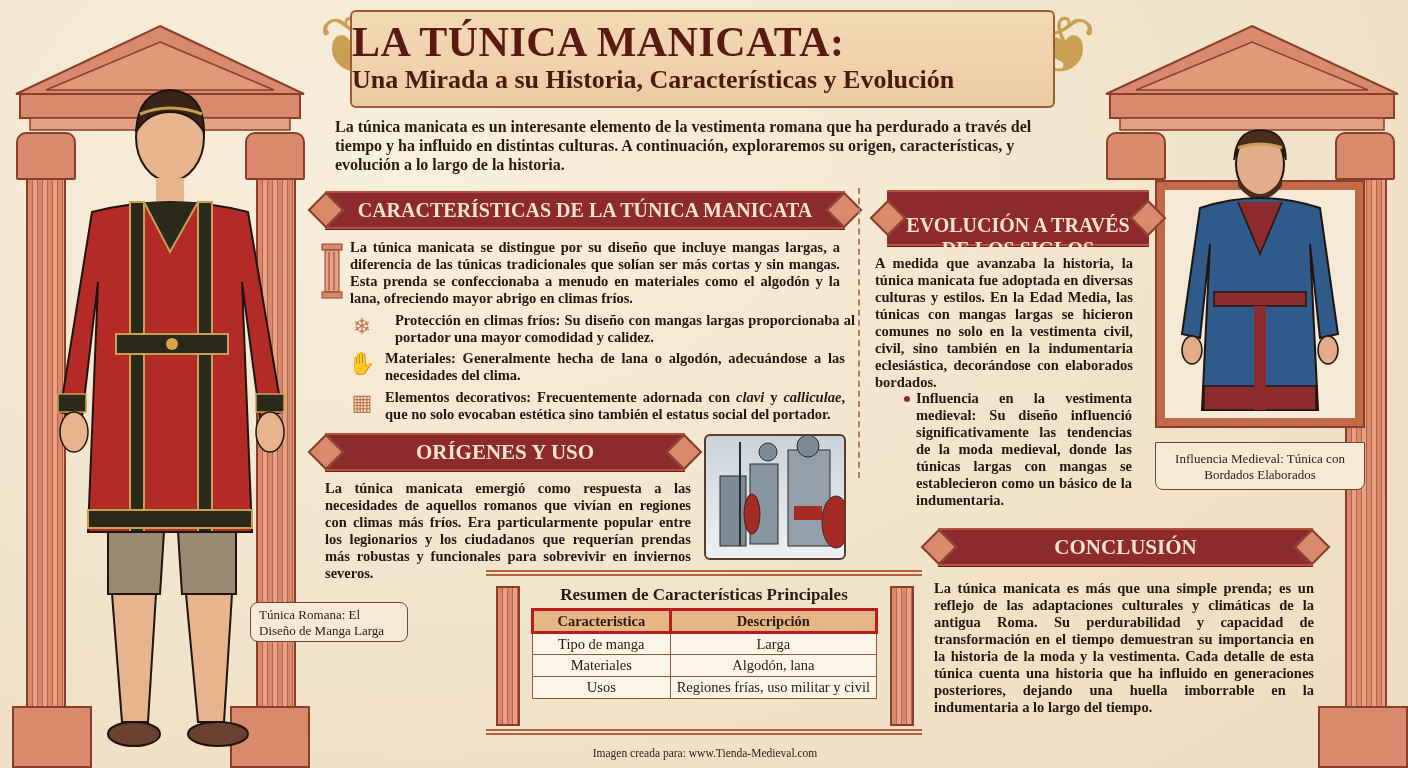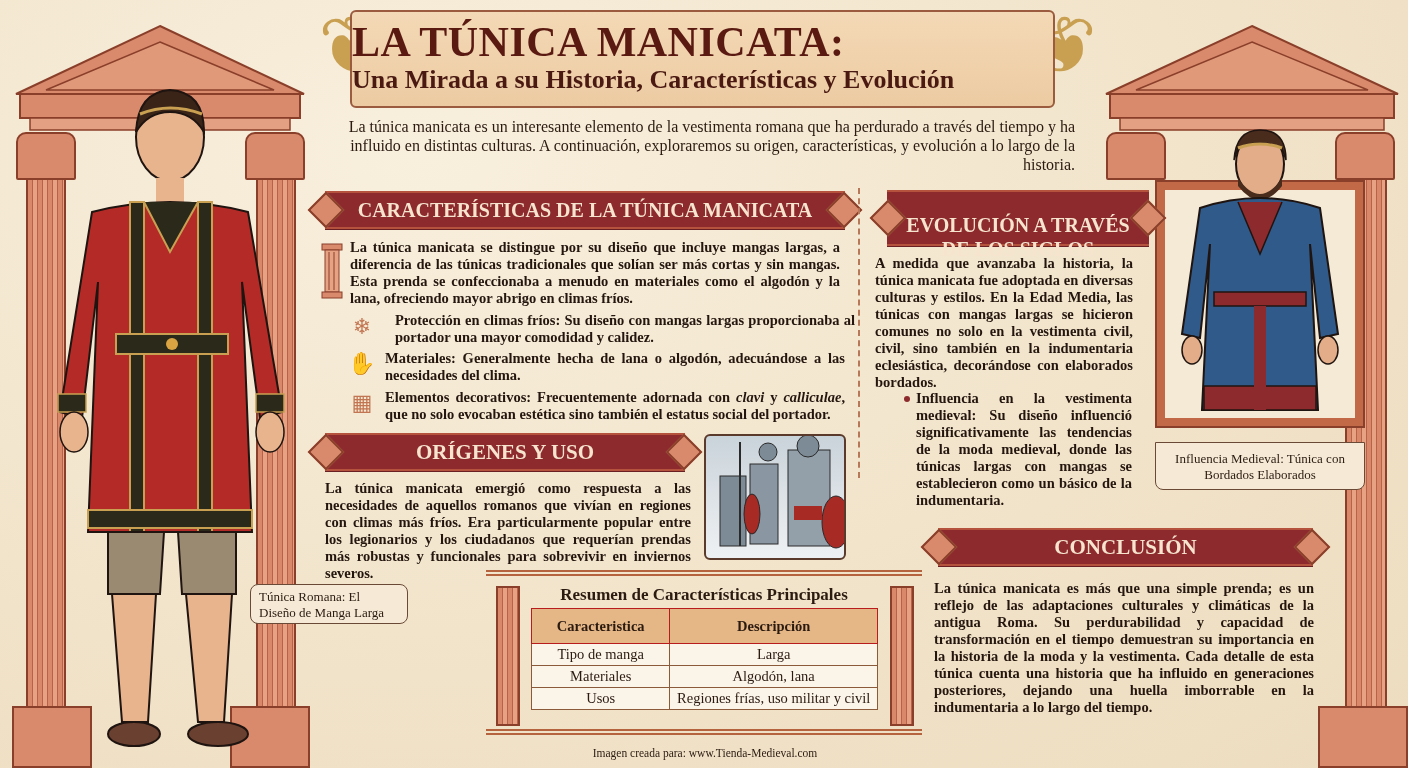--- a/index.html
+++ b/index.html
@@ -22,21 +22,21 @@
   .title-box {
     position: absolute; left: 350px; top: 10px; width: 705px; height: 98px;
     background: linear-gradient(180deg, #f4d9b6 0%, #eccba2 100%);
     border: 2px solid #9b5b3e; border-radius: 6px;
     text-align: left;
   }
   .title-main { font-size: 42px; font-weight: bold; color: #5a1a12; letter-spacing: 0.5px; margin-top: 8px; line-height: 44px; }
   .title-sub { font-size: 26px; font-weight: bold; color: #4a1a12; line-height: 32px; }
   .laurel { position: absolute; top: 6px; font-size: 80px; color: #c9a052; line-height: 1; }
 
-  .intro { position: absolute; left: 335px; top: 117px; width: 740px; text-align: right; font-size: 16px; font-weight: normal; line-height: 19px; color: #2a1a10; }
+  .intro { position: absolute; left: 335px; top: 117px; width: 740px; text-align: left; font-size: 16px; font-weight: bold; line-height: 19px; color: #2a1a10; }
 
   
   .banner {
     position: absolute; background: #8c2a2e; color: #f6e4cf; text-align: center;
     font-weight: bold; border-top: 2px solid #b5523d; border-bottom: 2px solid #b5523d;
     box-shadow: 0 1px 0 #6a1f22;
   }
   .banner::before, .banner::after {
     content: ""; position: absolute; top: 50%; width: 22px; height: 22px; background: #d98a6c; border: 2px solid #8a3f2a;
     transform: translateY(-50%) rotate(45deg);
@@ -45,21 +45,21 @@
   .banner::after { right: -12px; }
 
   .body-text { position: absolute; font-size: 14.5px; font-weight: bold; line-height: 17px; text-align: justify; color: #24160e; }
 
   .icon-box { position: absolute; width: 28px; height: 28px; display: flex; align-items: center; justify-content: center; color: #c27552; font-size: 22px; }
 
   
   .table-frame { position: absolute; left: 486px; top: 570px; width: 436px; height: 165px; border-top: 6px double #b5623f; border-bottom: 6px double #b5623f; }
   .tbl-title { position: absolute; left: 490px; top: 585px; width: 428px; text-align: center; font-size: 17px; font-weight: bold; color: #2a1a10; }
   table.summary { position: absolute; left: 531px; top: 608px; width: 347px; border-collapse: collapse; font-size: 14.5px; }
-  table.summary th { background: #e6b786; color: #2a1a10; font-weight: bold; border: 1px solid #b91c1c; height: 35px; }
+  table.summary th { background: #e6b786; color: #2a1a10; font-weight: bold; border: 3px solid #b91c1c; height: 23px; }
   table.summary td { background: #fbf4e8; text-align: center; border: 1px solid #8a5a3a; height: 22px; color: #2a1a10; }
   .tbl-col { position: absolute; width: 24px; top: 586px; height: 140px; }
 
   .credit { position: absolute; left: 480px; top: 747px; width: 450px; text-align: center; font-size: 11.5px; color: #2a1a10; }
 
   .caption { position: absolute; background: #f6ead6; border: 1.5px solid #6a4a36; border-radius: 8px; font-size: 13px; color: #2a1a10; line-height: 16px; margin-top: 12px; }
 
   .dashed-divider { position: absolute; left: 858px; top: 188px; width: 0; height: 290px; border-left: 2px dashed #b7785a; }
 
   
@@ -111,21 +111,21 @@
   <path d="M56 450 L112 450 L108 512 L56 512 Z" fill="#9b8a72" stroke="#1f1410" stroke-width="2"></path>
   <path d="M126 450 L184 450 L184 512 L130 512 Z" fill="#9b8a72" stroke="#1f1410" stroke-width="2"></path>
 
   <path d="M60 512 L104 512 L96 640 L70 640 Z" fill="#e7b48e" stroke="#1f1410" stroke-width="2"></path>
   <path d="M134 512 L180 512 L172 640 L146 640 Z" fill="#e7b48e" stroke="#1f1410" stroke-width="2"></path>
 
   <ellipse cx="82" cy="652" rx="26" ry="12" fill="#6a4030" stroke="#1f1410" stroke-width="2"></ellipse>
   <ellipse cx="166" cy="652" rx="30" ry="12" fill="#6a4030" stroke="#1f1410" stroke-width="2"></ellipse>
 </svg>
 
-<div class="caption" style="left:250px;top:572px;width:158px;height:40px;padding:4px 8px;">
+<div class="caption" style="left:250px;top:590px;width:158px;height:40px;padding:4px 8px;">
   <span>Túnica Romana: El Diseño de Manga Larga</span>
 </div>
 
 <div>
   <svg class="pediment" style="left:1102px;top:22px" width="300" height="110" viewBox="0 0 300 110">
     <polygon points="150,4 296,72 4,72" fill="#d98a6c" stroke="#8a3f2a" stroke-width="2"></polygon>
     <polygon points="150,20 266,68 34,68" fill="#e09a7a" stroke="#8a3f2a" stroke-width="1.5"></polygon>
     <rect x="8" y="72" width="284" height="24" fill="#d98a6c" stroke="#8a3f2a" stroke-width="2"></rect>
     <rect x="18" y="96" width="264" height="12" fill="#e3a082" stroke="#8a3f2a" stroke-width="1.5"></rect>
   </svg>

